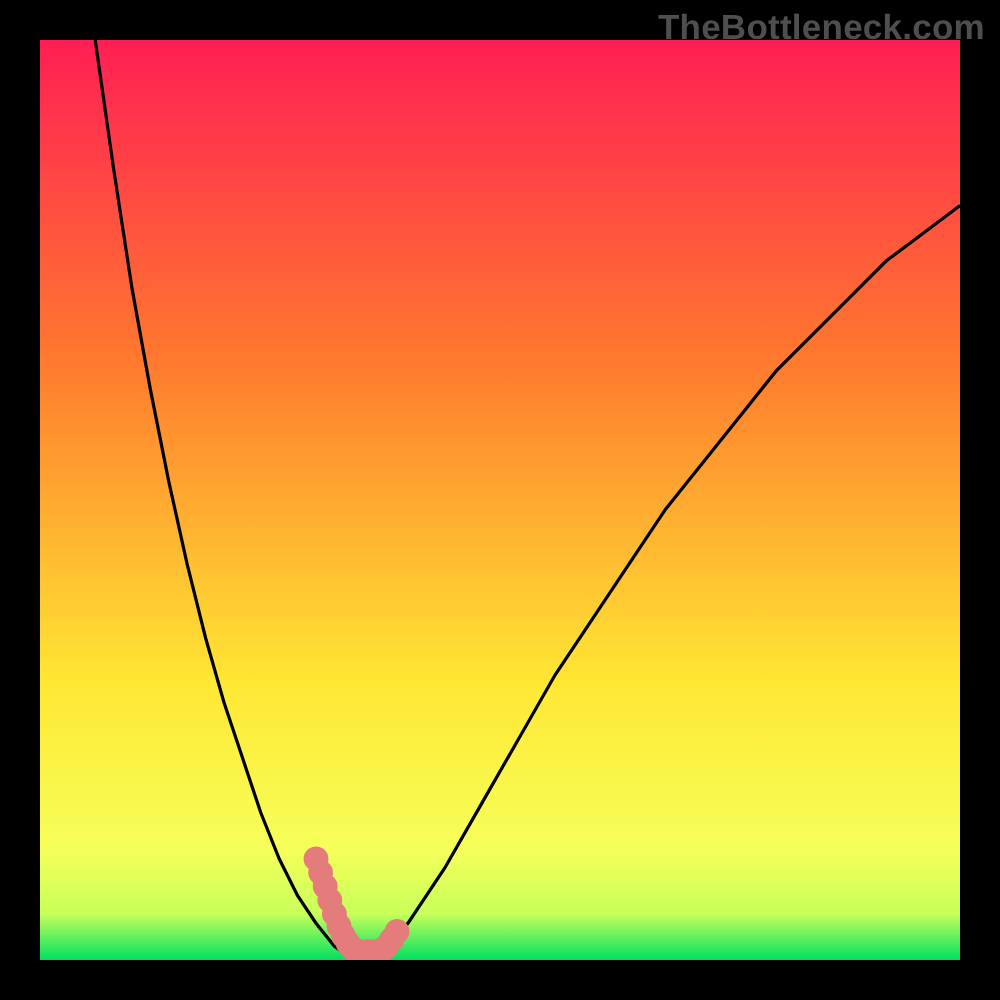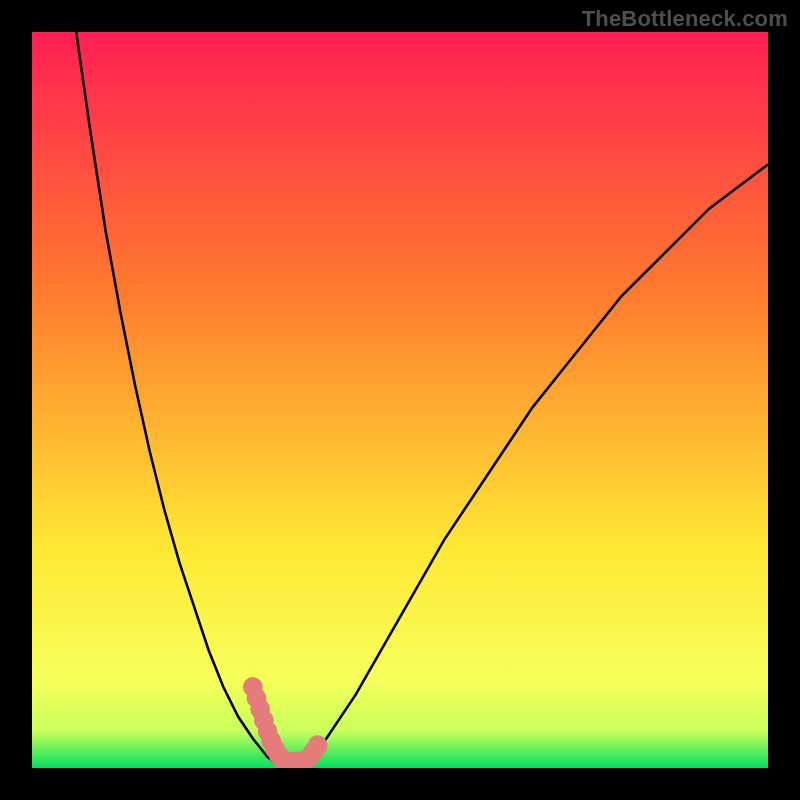--- a/index.html
+++ b/index.html
@@ -17,21 +17,21 @@
     top: 0;
     width: 800px;
     height: 800px;
     background: #000;
   }
   .watermark {
     position: absolute;
     top: 6px;
     right: 12px;
     color: #4e4e4e;
-    font-size: 22px;
+    font-size: 28px;
     font-weight: 600;
     letter-spacing: 0.2px;
     z-index: 5;
   }
   .plot {
     position: absolute;
     left: 32px;
     top: 32px;
     width: 736px;
     height: 736px;

